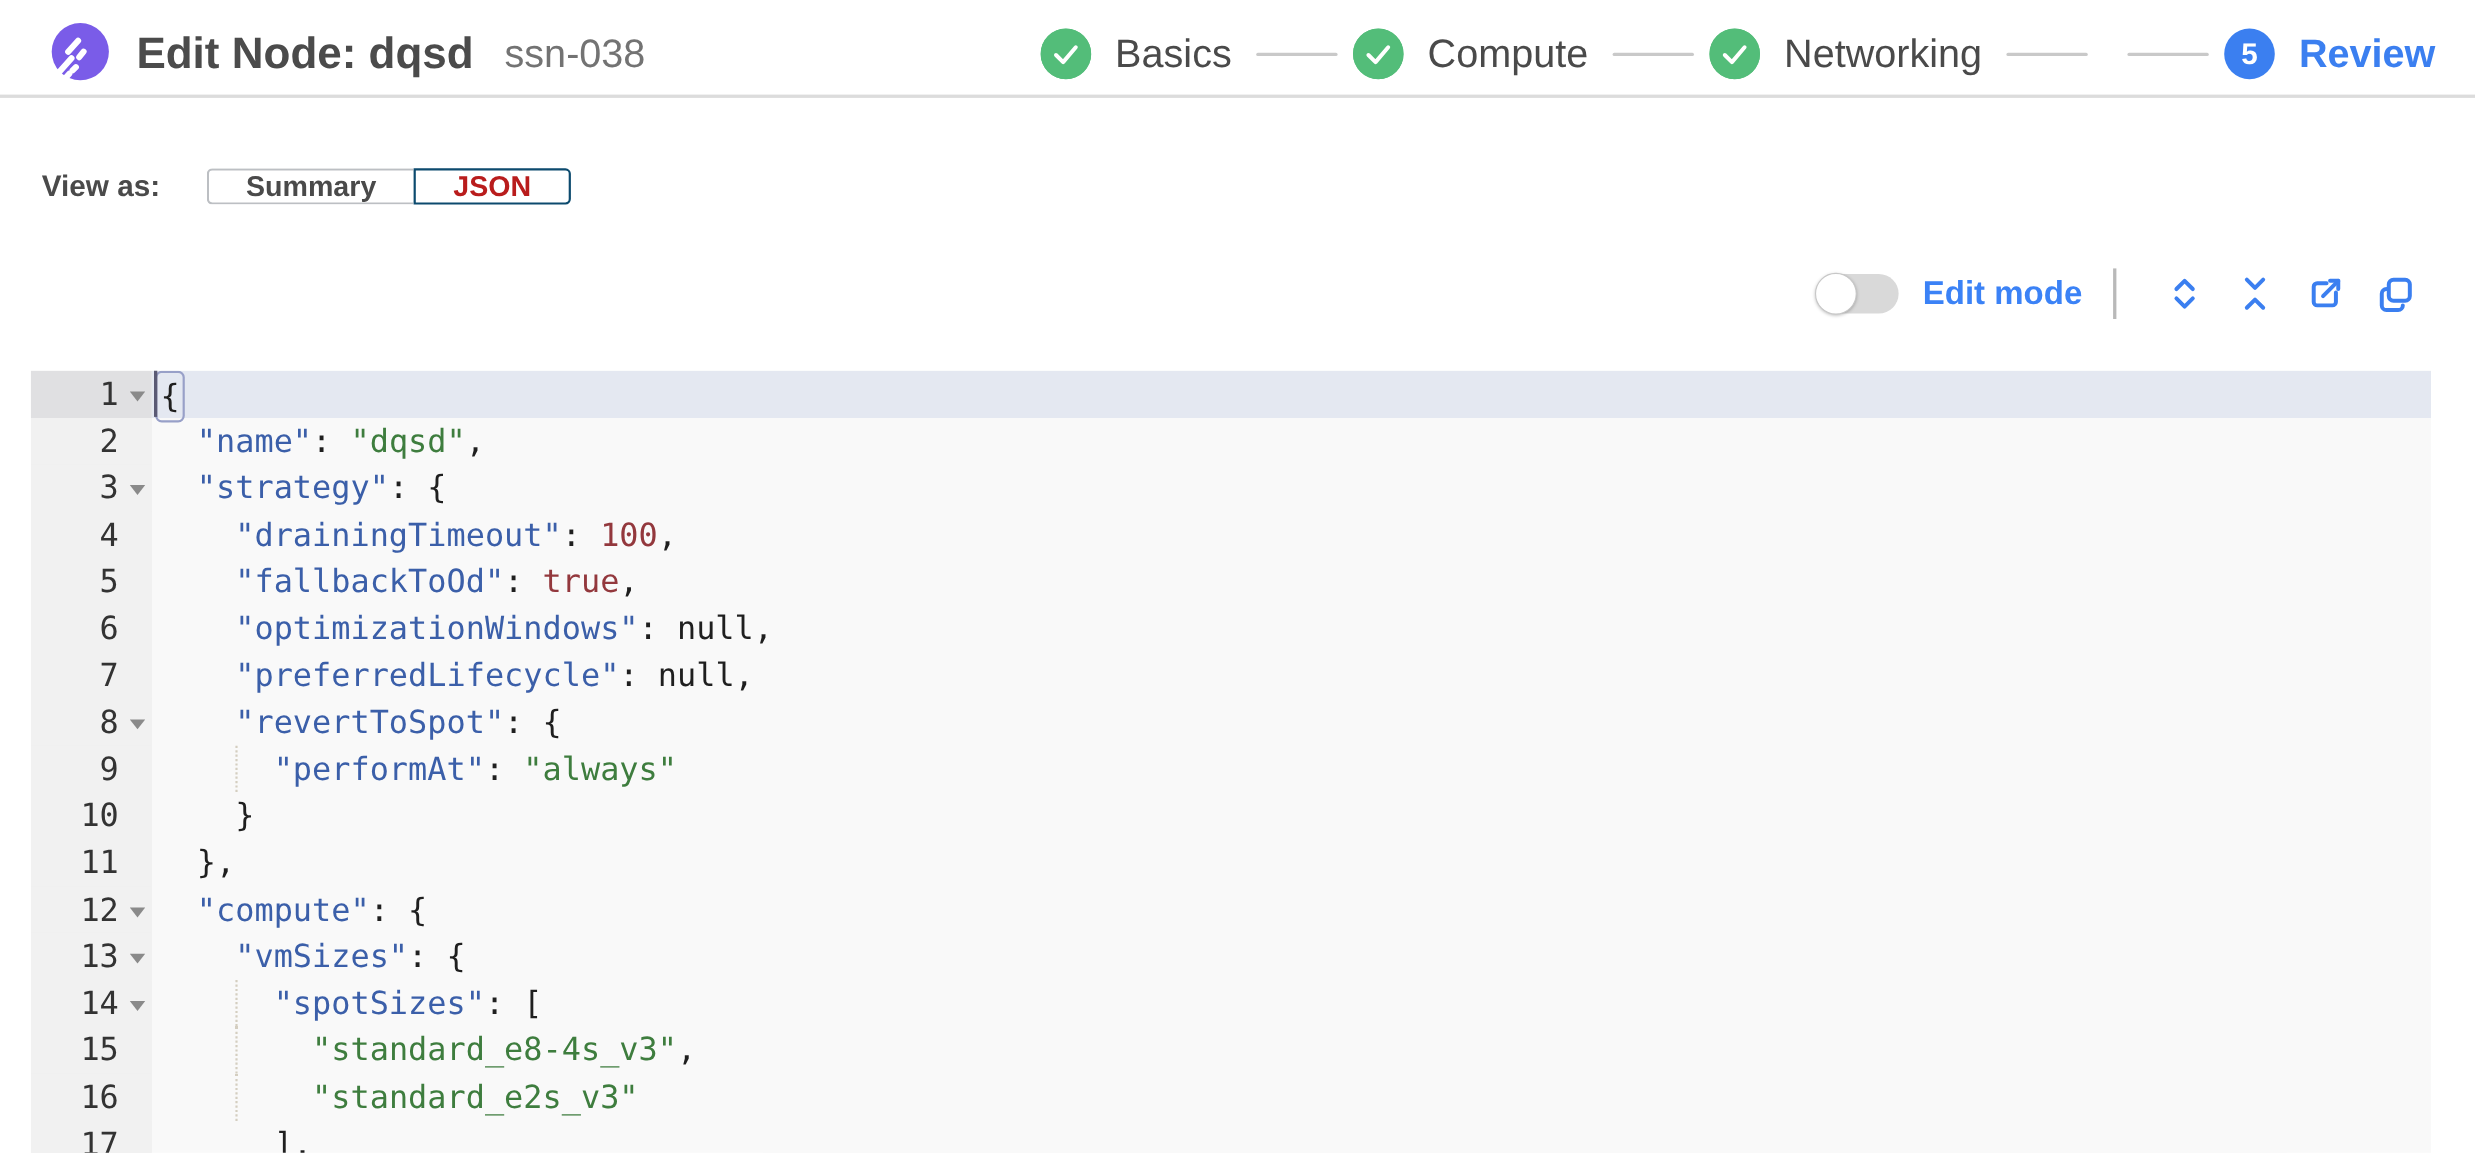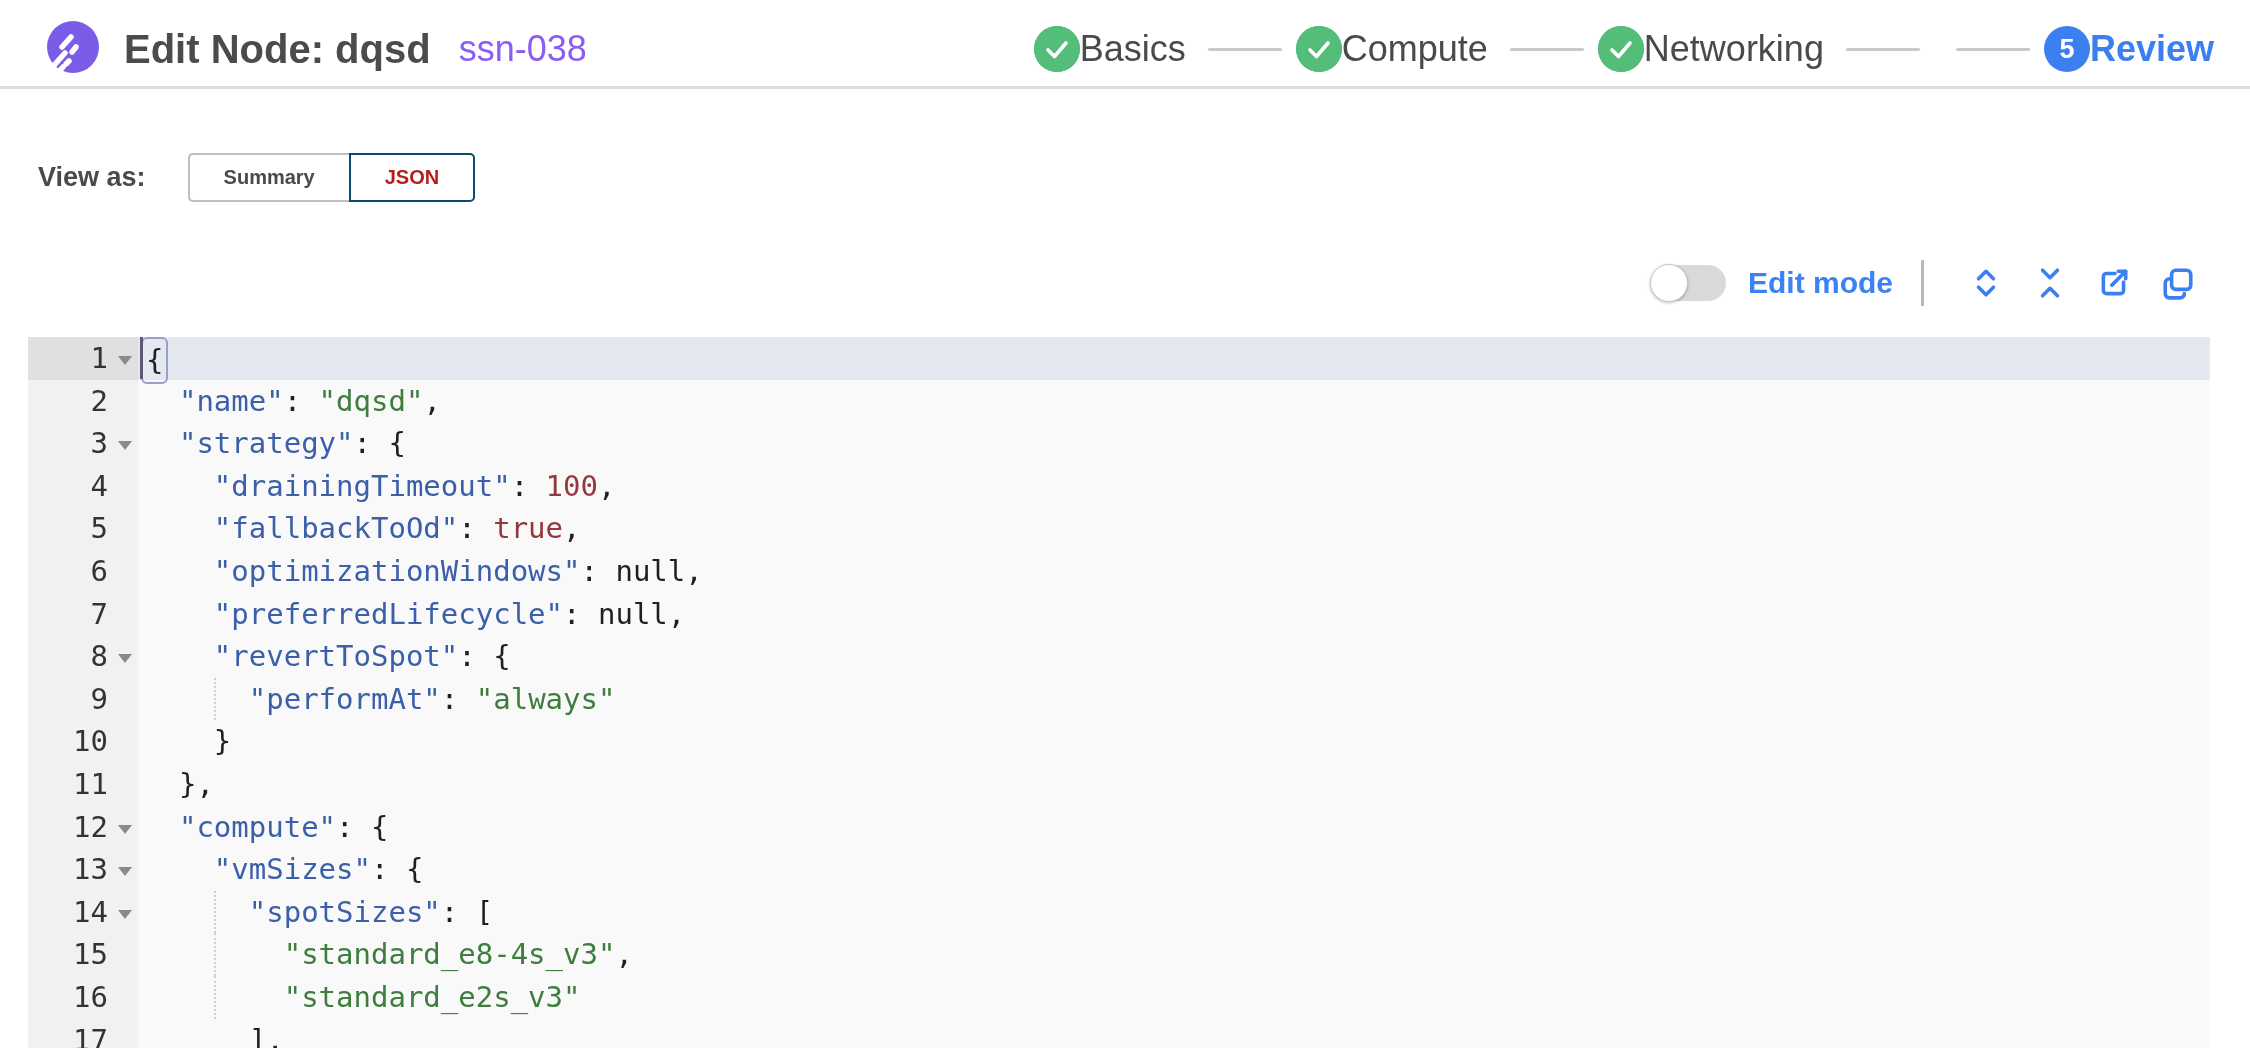--- a/index.html
+++ b/index.html
@@ -4,37 +4,37 @@
 <style>
   * { margin:0; padding:0; box-sizing:border-box; }
   html,body { width:2250px; height:1048px; background:#fff; overflow:hidden;
               font-family:"Liberation Sans", sans-serif; }
 
   
   .header { height:89px; display:flex; align-items:center; padding:12px 20px 0 42px;
             border-bottom:3px solid #dcdcdc; background:#fff; }
   .logo { width:58px; height:58px; flex:0 0 58px; }
   .title { font-size:40px; font-weight:700; color:#4b4b4b; margin-left:24px; white-space:nowrap; }
-  .subtitle { font-size:36px; font-weight:400; color:#8b5cf6; margin-left:28px;
+  .subtitle { font-size:36px; font-weight:400; color:#737373; margin-left:28px;
               max-width:150px; overflow:hidden; white-space:nowrap; }
 
   .stepper { margin-left:auto; display:flex; align-items:center; padding-right:16px; }
   .step { display:flex; align-items:center; cursor:pointer; }
   .step-circle { width:46px; height:46px; border-radius:50%; background:#53bd79;
                  display:flex; align-items:center; justify-content:center; flex:0 0 46px; }
   .step-circle.current { background:#3b7ff0; color:#fff; font-size:27px; font-weight:700; }
-  .step-label { font-size:36px; color:#4a4a4a; white-space:nowrap; }
+  .step-label { font-size:36px; color:#4a4a4a; margin-left:22px; white-space:nowrap; }
   .step-label.current { color:#3b7ff0; font-weight:700; }
   .connector { width:74px; height:3px; background:#c9c9c9; border-radius:2px; margin:0 14px 0 22px; }
 
   
   .viewas-row { display:flex; align-items:center; margin:64px 0 0 38px; }
   .viewas-label { font-size:27px; font-weight:700; color:#4a4a4a; }
   .seg-group { display:flex; margin-left:42px; }
-  .seg-btn { height:49px; padding:0 34px; background:#fff; font-size:20px; font-weight:700;
+  .seg-btn { height:33px; padding:0 34px; background:#fff; font-size:26px; font-weight:700;
              display:flex; align-items:center; justify-content:center; cursor:pointer; }
   .seg-btn.plain { border:2px solid #bcbfc3; border-right:none; border-radius:5px 0 0 5px; color:#4a4a4a; }
   .seg-btn.active { border:2px solid #0c4a6e; border-radius:0 5px 5px 0; color:#b91c1c; }
 
   
   .toolbar-row { display:flex; align-items:center; justify-content:flex-end;
                  margin:58px 40px 0 0; height:46px; }
   .toggle { width:74px; height:36px; border-radius:18px; background:#d9d9d9; position:relative; cursor:pointer; }
   .toggle-knob { width:38px; height:38px; border-radius:50%; background:#fff; border:1px solid #c7c7c7;
                  box-shadow:0 1px 3px rgba(0,0,0,.25); position:absolute; left:-2px; top:-1px; }

